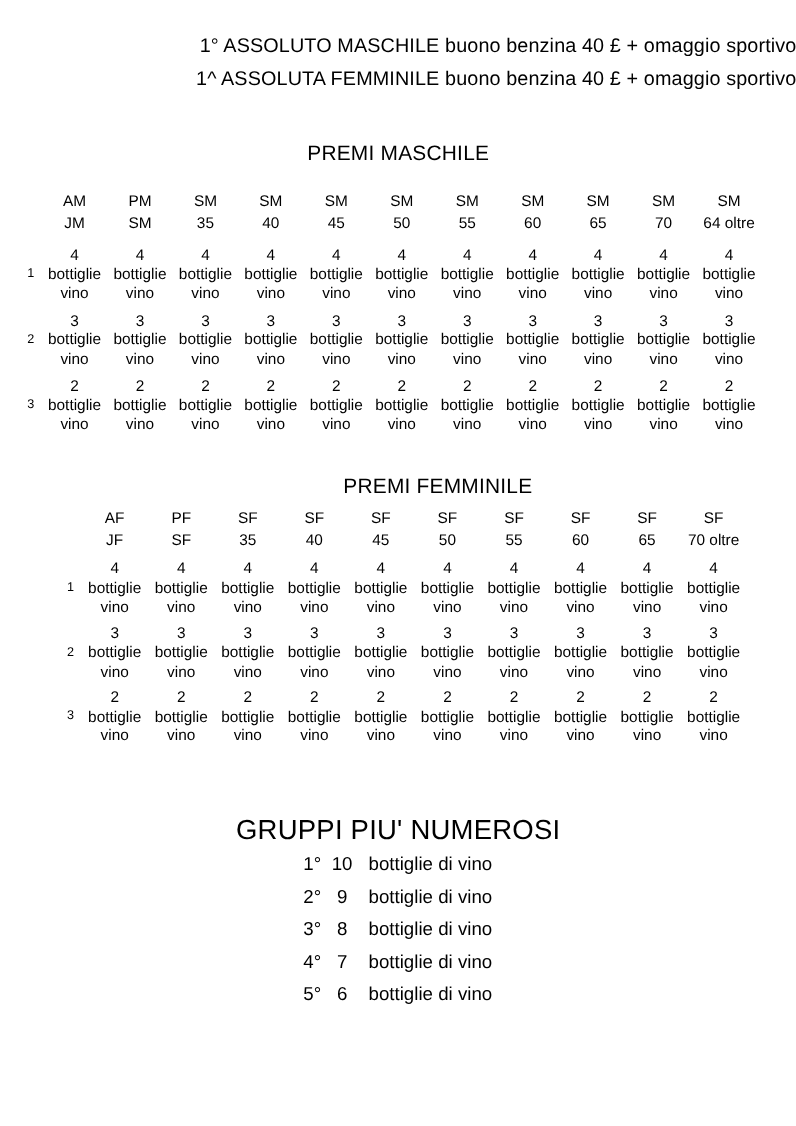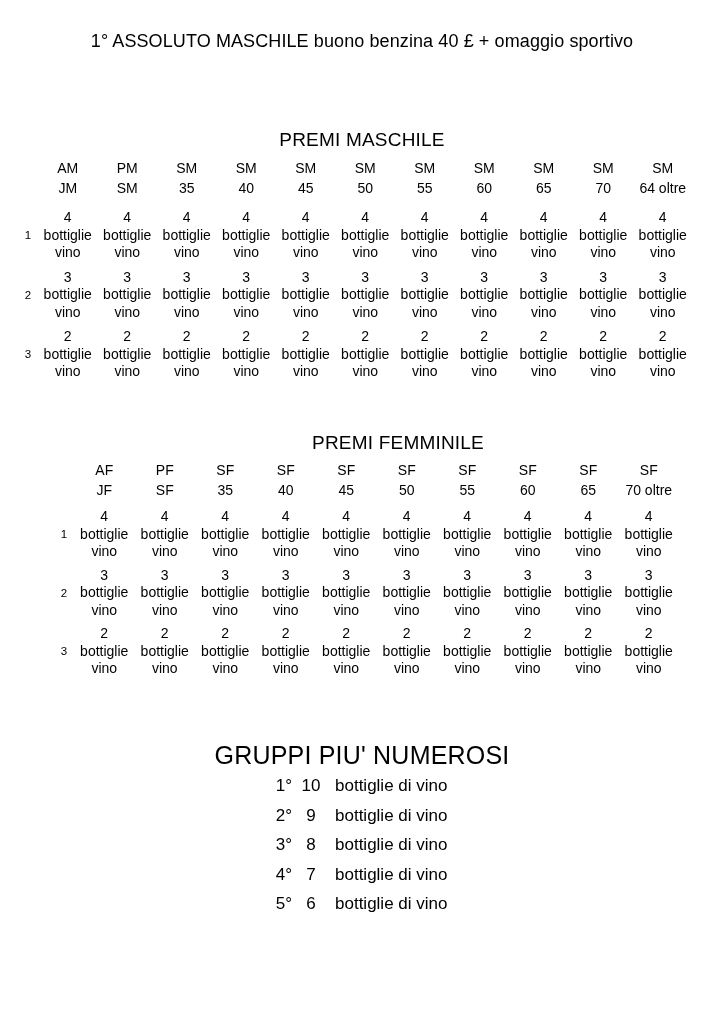--- a/index.html
+++ b/index.html
@@ -4,30 +4,30 @@
 <style>
   html,body{margin:0;padding:0;}
   body{
     width:724px;height:1024px;background:#ffffff;color:#000000;
     font-family:"Liberation Sans","DejaVu Sans",sans-serif;
     -webkit-font-smoothing:antialiased;
   }
   .page{position:relative;width:724px;height:1024px;background:#fff;overflow:hidden;}
 
   
-  .abs-prizes{position:absolute;top:26px;left:0;width:724px;text-align:center;}
+  .abs-prizes{position:absolute;top:26px;left:0;width:724px;text-align:right;}
   .abs-line{margin:0;height:30px;line-height:30px;font-size:18px;letter-spacing:.1px;}
 
   
   .prize-section{position:absolute;left:0;width:724px;}
   .prize-section.male{top:129px;}
   .prize-section.female{top:432px;margin-left:36px;}
   .section-title{margin:0;font-size:19px;line-height:22px;font-weight:400;text-align:center;letter-spacing:.2px;}
   .prize-grid{margin-left:18px;}
-  .prize-section.male  .prize-grid{margin-top:7px;}
+  .prize-section.male  .prize-grid{margin-top:21px;}
   .prize-section.female .prize-grid{margin-top:6px;}
   .t-row{display:grid;}
   .t-header{margin-bottom:11px;}
   .prize-section.female .t-header{margin-bottom:8px;}
   .t-data{margin-bottom:7px;}
   .prize-section.female .t-data{margin-bottom:6px;}
   .t-cell{text-align:center;font-size:14px;}
   .h-line{line-height:20px;}
   .c-line{line-height:17.5px;}
   .t-rank{display:flex;align-items:center;justify-content:center;font-size:11.5px;}
@@ -46,20 +46,21 @@
   .footer-note{position:absolute;top:928px;left:0;width:724px;margin:0;
     font-size:20px;line-height:22px;font-weight:700;text-align:center;letter-spacing:.2px;}
 </style>
 </head>
 <body>
 
 <div class="page">
 
   <div class="abs-prizes">
     <p class="abs-line">1° ASSOLUTO MASCHILE buono benzina 40 £ + omaggio sportivo</p>
+    <p class="abs-line">1^ ASSOLUTA FEMMINILE buono benzina 40 £ + omaggio sportivo</p>
   </div>
 
   <section class="prize-section male">
     <h2 class="section-title">PREMI MASCHILE</h2>
     <div class="prize-grid">
         <div class="t-row t-header" style="grid-template-columns: 20px repeat(11, 59.5px);">
           <div class="t-rank"></div>
           <div class="t-cell">
             <div class="h-line">AM</div>
             <div class="h-line">JM</div>

